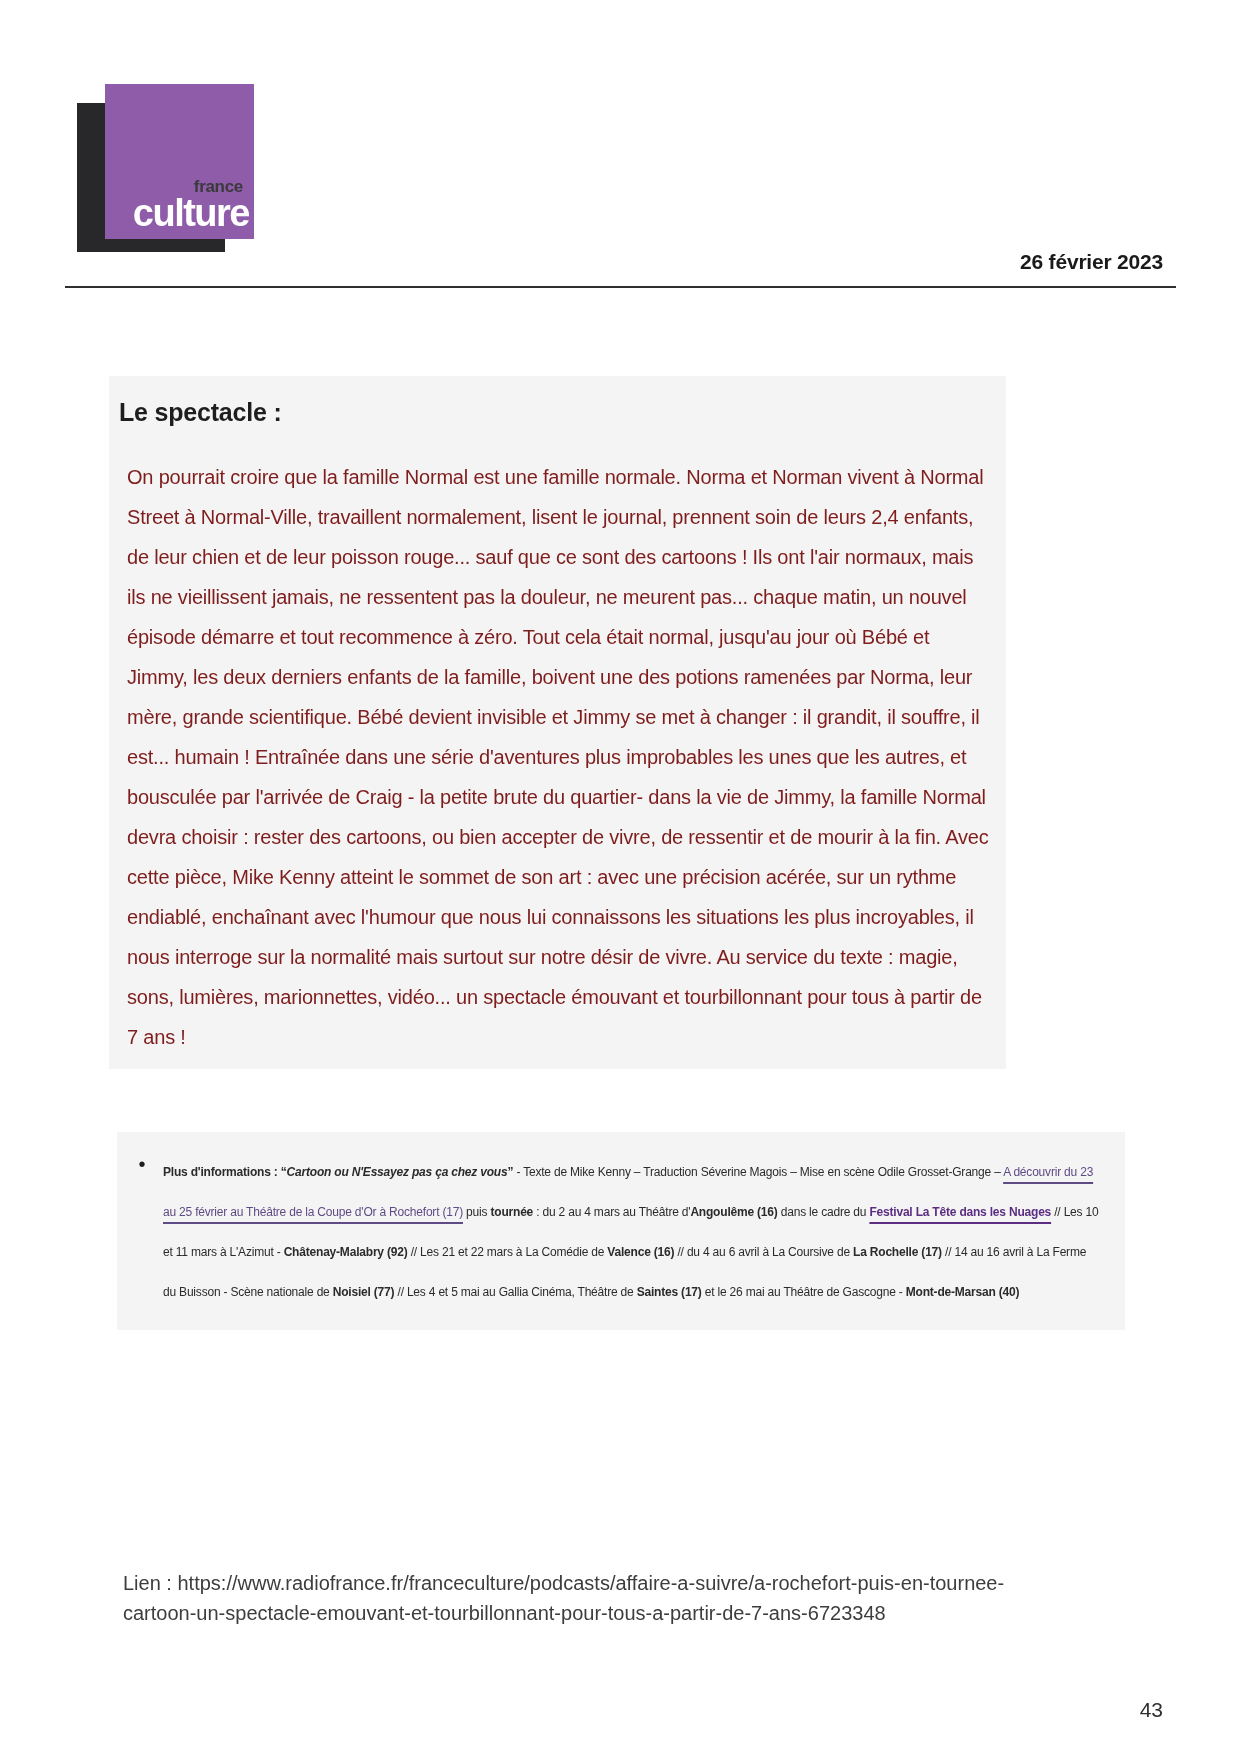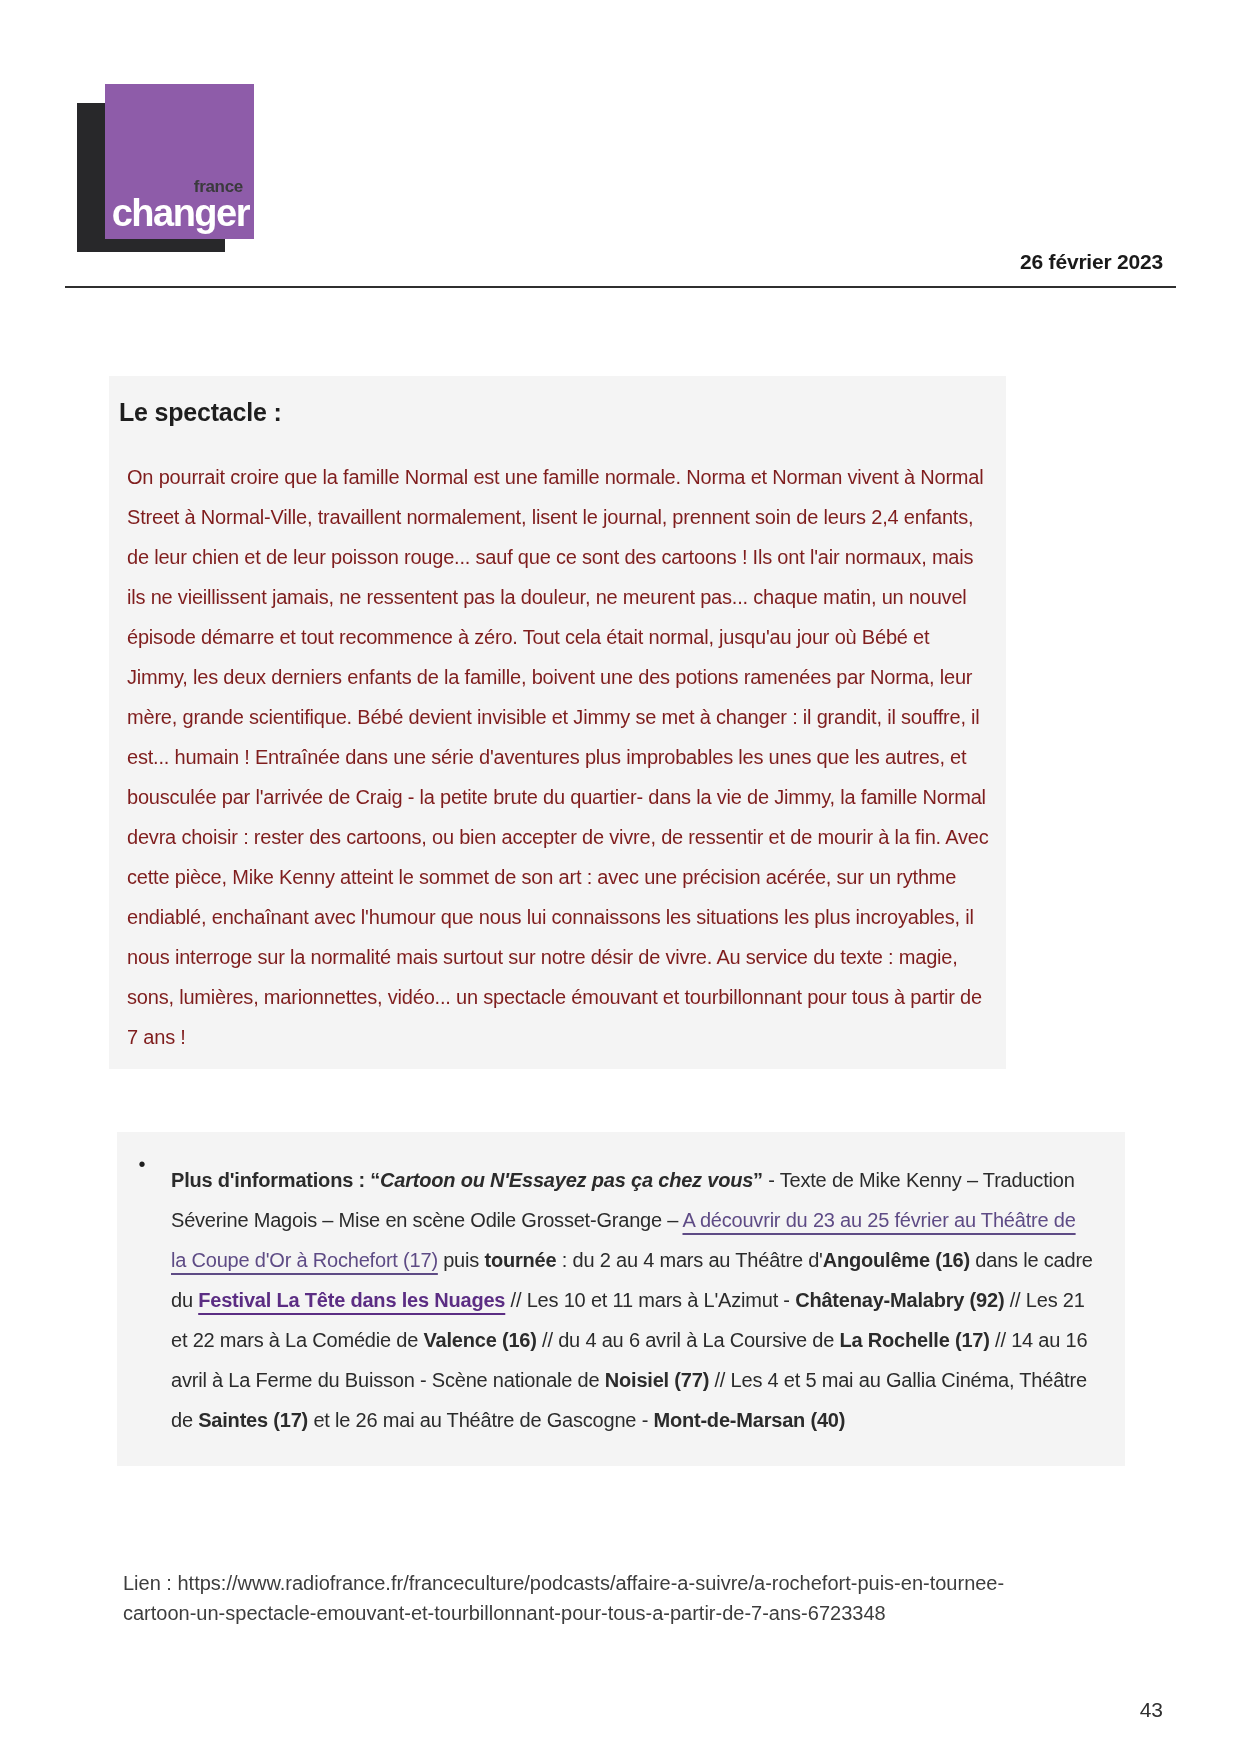--- a/index.html
+++ b/index.html
@@ -33,21 +33,21 @@
   .spectacle-body{font-size:20px;line-height:40px;letter-spacing:-0.2px;color:#7f1d1d;margin:8px;}
   
   .info-box{
     position:absolute;left:117px;top:1132px;width:1008px;
     box-sizing:border-box;
     background:var(--box-gray,#f4f4f4);
     padding:12px 16px 10px 12px;
   }
   .bullet-item{display:flex;align-items:flex-start;}
   .bullet-marker{width:26px;flex:0 0 26px;font-size:20px;line-height:40px;text-align:center;color:#1e1e1e;}
-  .info-paragraph{flex:1;font-size:20px;line-height:40px;letter-spacing:-0.2px;color:#2b2b2b;margin:16px;}
+  .info-paragraph{flex:1;font-size:12px;line-height:40px;letter-spacing:-0.2px;color:#2b2b2b;margin:8px;}
   .seg-bold{font-weight:700;}
   .seg-bolditalic{font-weight:700;font-style:italic;}
   .seg-link{
     color:var(--link-purple,#5e4b85);
     text-decoration:underline;
     text-decoration-thickness:1.5px;
     text-underline-offset:6px;
     cursor:pointer;
   }
   .seg-linkbold{
@@ -68,21 +68,21 @@
 <div class="page">
 
   <div class="logo">
     <div class="logo-black">
       <svg class="rf-glyph" viewBox="0 0 42 36">
         <path d="M36 6 L21 6 A13 13 0 1 0 34 23" fill="none" stroke="#ffffff" stroke-width="9" stroke-linecap="butt"></path>
       </svg>
     </div>
     <div class="logo-purple">
       <span class="brand-top">france</span>
-      <span class="brand-bottom">changer</span>
+      <span class="brand-bottom">culture</span>
     </div>
   </div>
 
   <div class="press-date">26 février 2023</div>
   <div class="header-divider"></div>
 
   <section class="spectacle-box">
     <h2 class="spectacle-title">Le spectacle :</h2>
     <p class="spectacle-body">On pourrait croire que la famille Normal est une famille normale. Norma et Norman vivent à Normal Street à Normal-Ville, travaillent normalement, lisent le journal, prennent soin de leurs 2,4 enfants, de leur chien et de leur poisson rouge... sauf que ce sont des cartoons ! Ils ont l'air normaux, mais ils ne vieillissent jamais, ne ressentent pas la douleur, ne meurent pas... chaque matin, un nouvel épisode démarre et tout recommence à zéro. Tout cela était normal, jusqu'au jour où Bébé et Jimmy, les deux derniers enfants de la famille, boivent une des potions ramenées par Norma, leur mère, grande scientifique. Bébé devient invisible et Jimmy se met à changer : il grandit, il souffre, il est... humain ! Entraînée dans une série d'aventures plus improbables les unes que les autres, et bousculée par l'arrivée de Craig - la petite brute du quartier- dans la vie de Jimmy, la famille Normal devra choisir : rester des cartoons, ou bien accepter de vivre, de ressentir et de mourir à la fin. Avec cette pièce, Mike Kenny atteint le sommet de son art : avec une précision acérée, sur un rythme endiablé, enchaînant avec l'humour que nous lui connaissons les situations les plus incroyables, il nous interroge sur la normalité mais surtout sur notre désir de vivre. Au service du texte : magie, sons, lumières, marionnettes, vidéo... un spectacle émouvant et tourbillonnant pour tous à partir de 7 ans !</p>
   </section>

